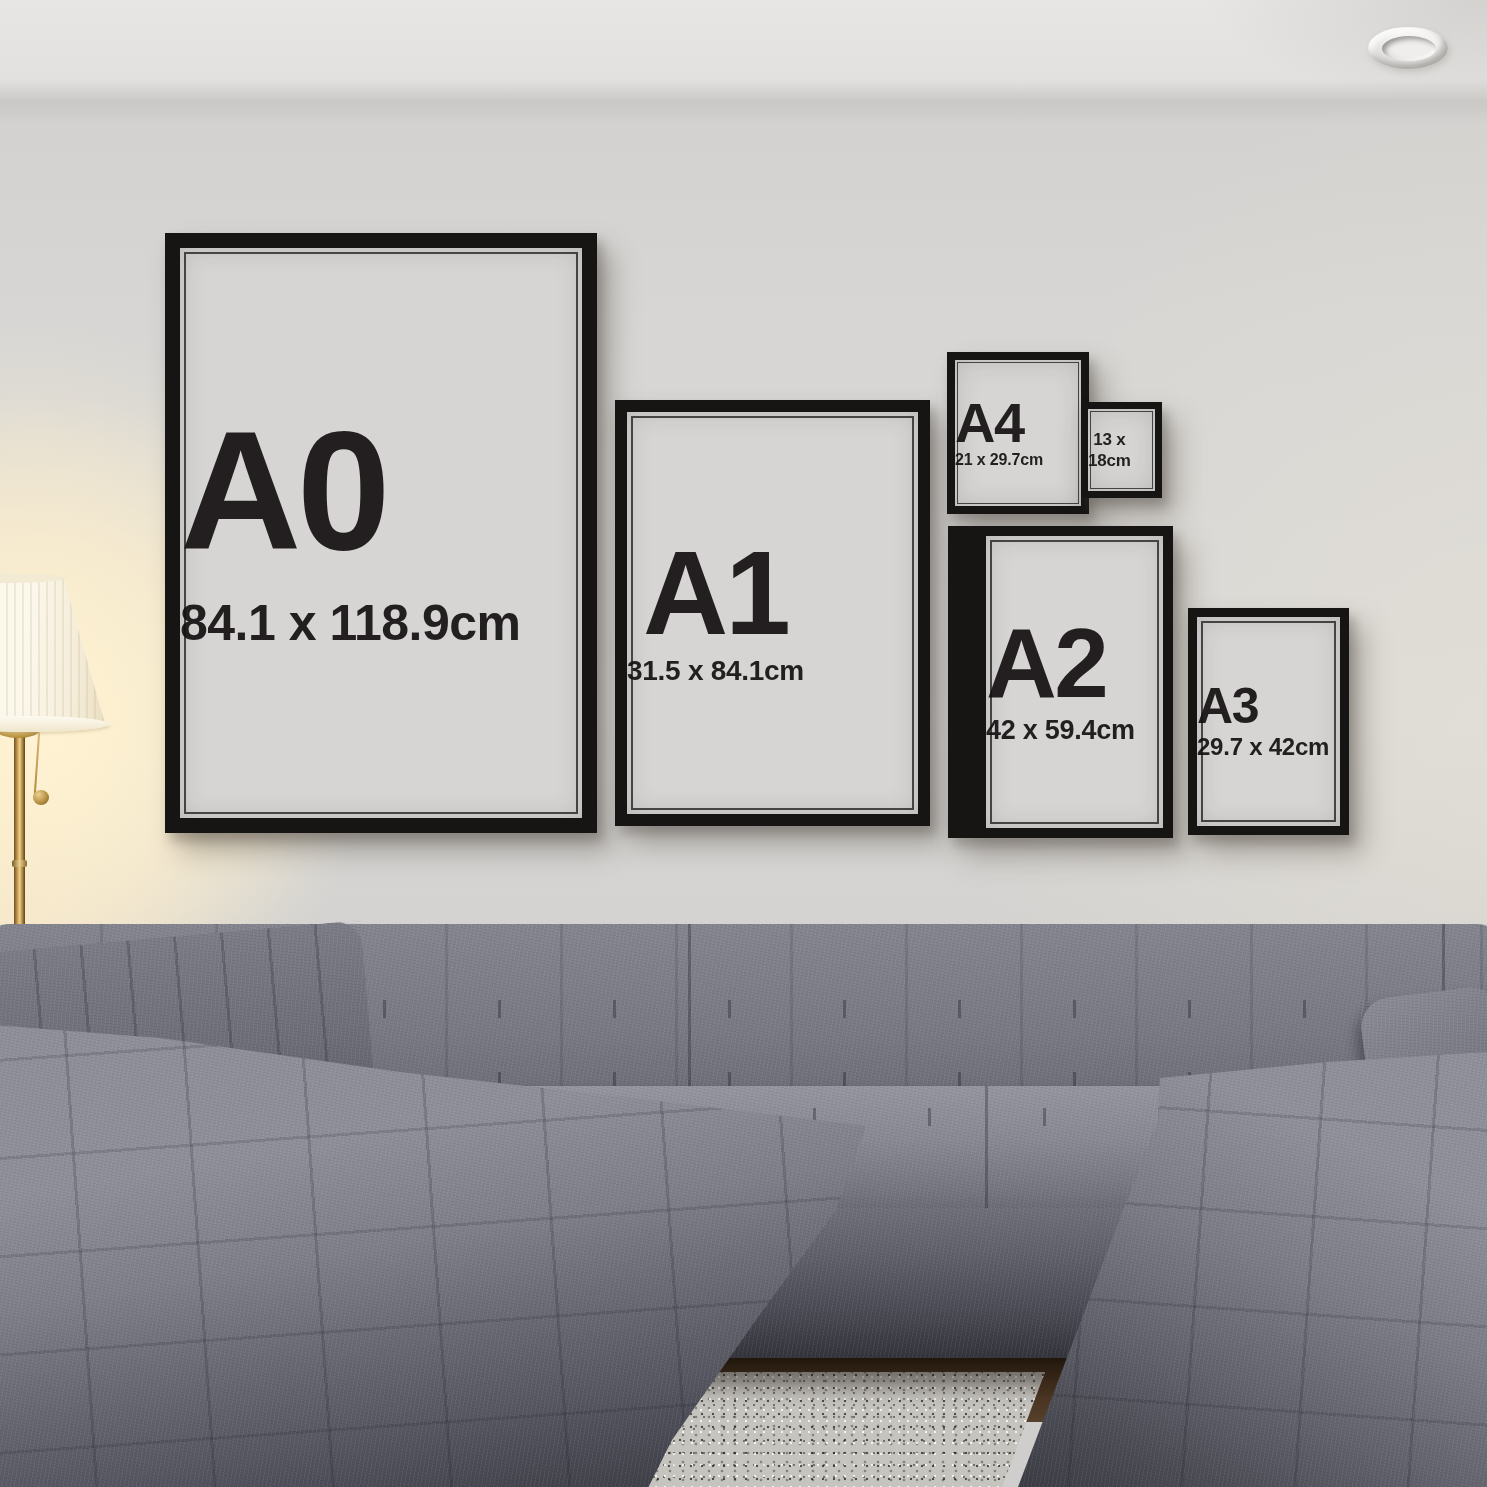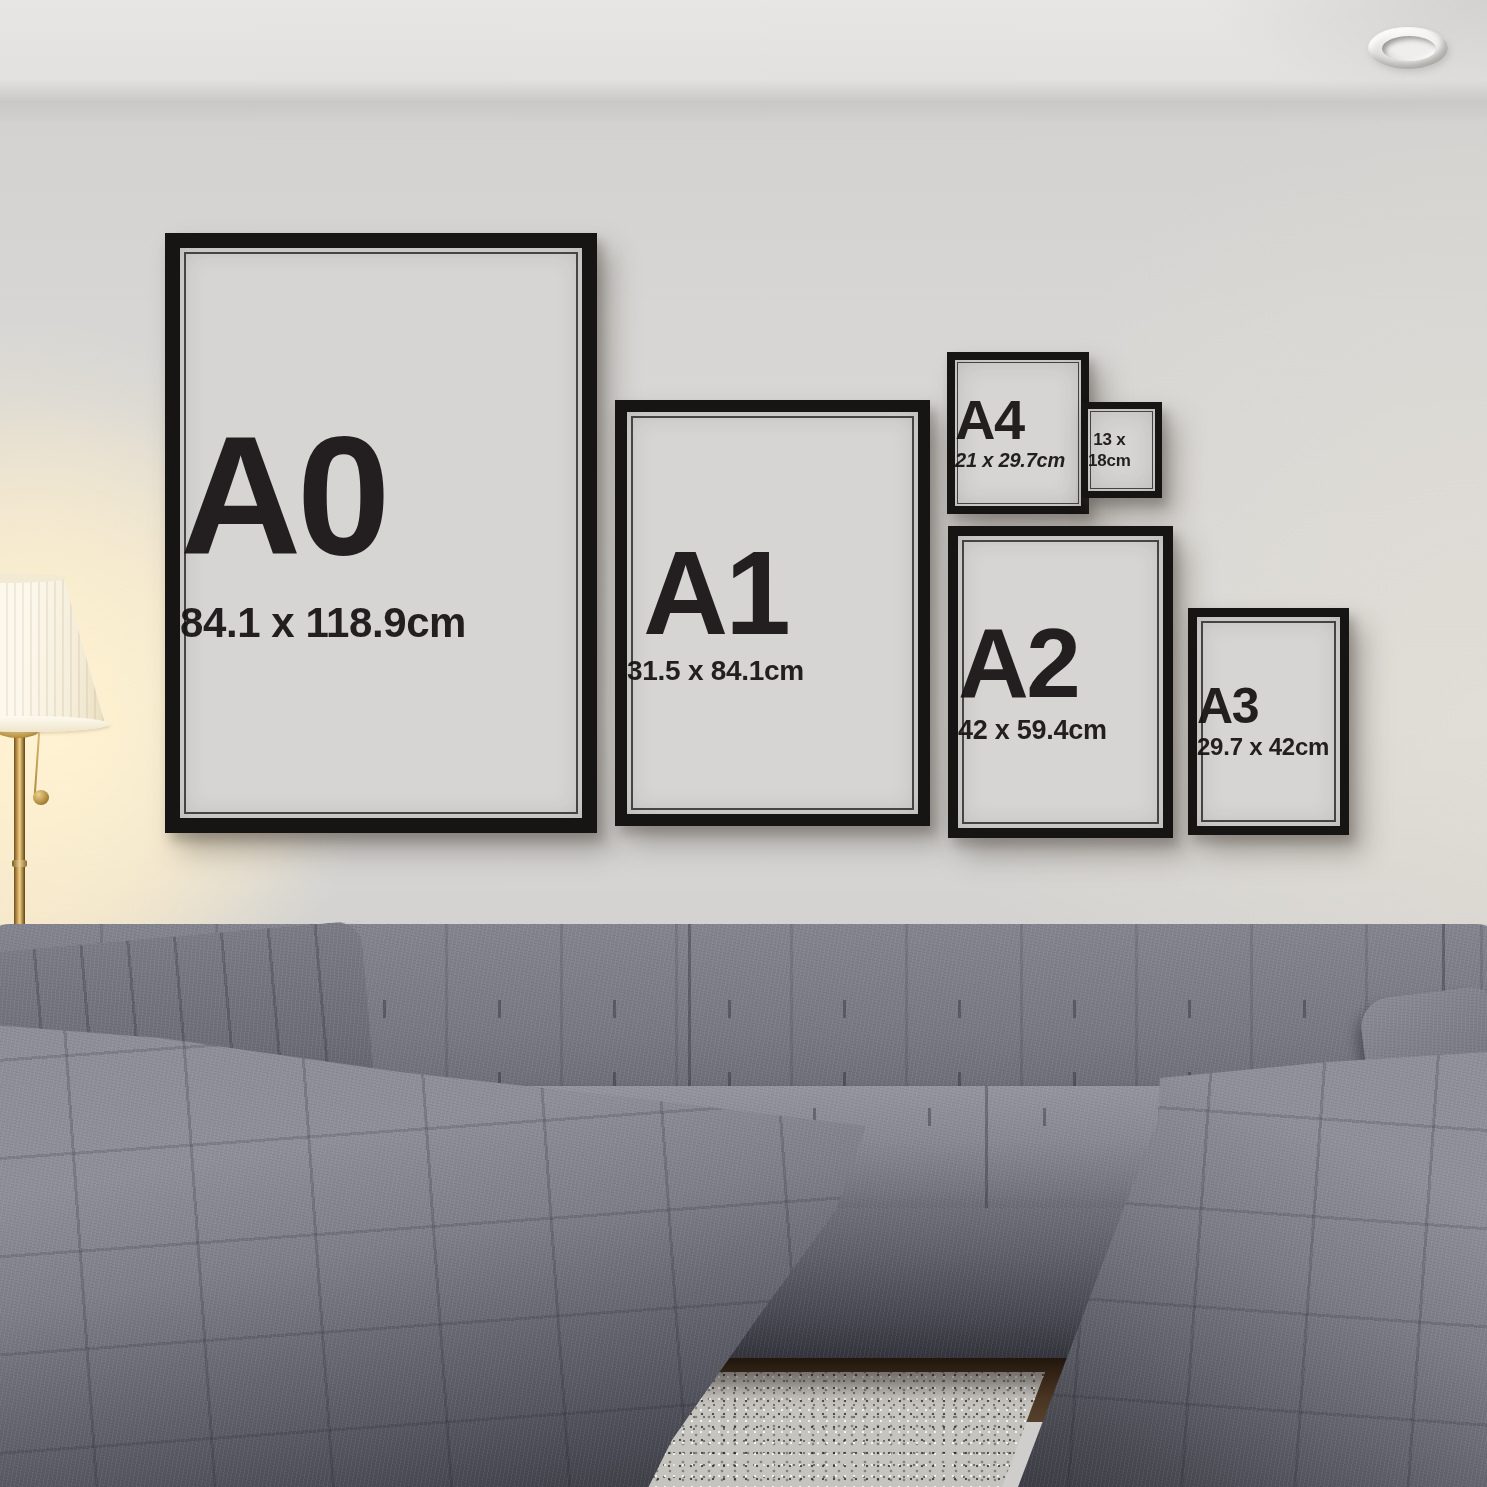--- a/index.html
+++ b/index.html
@@ -45,30 +45,30 @@
   
   .frame{position:absolute;background:#171514;
     box-shadow:14px 18px 26px rgba(66,58,50,0.35), 5px 8px 10px rgba(66,58,50,0.28);}
   .paper{position:absolute;background:#d6d5d3;box-shadow:inset 0 0 26px rgba(40,38,36,0.16);
     display:flex;flex-direction:column;align-items:flex-start;justify-content:center;}
   .paper::before{content:"";position:absolute;inset:4px;border:2px solid rgba(18,17,16,0.72);pointer-events:none;}
   .frame-small .paper::before{inset:2px;border-width:1px;}
   .label{font-weight:bold;line-height:0.92;letter-spacing:-0.025em;color:#231f20;}
   .dims{font-weight:bold;letter-spacing:-0.01em;color:#231f20;white-space:nowrap;}
   .frame-a0{left:165px;top:233px;width:432px;height:600px;}
-  .frame-a0 .paper{inset:15px;}  .frame-a0 .label{font-size:168px;}  .frame-a0 .dims{font-size:42px;margin-top:26px;}
+  .frame-a0 .paper{inset:15px;}  .frame-a0 .label{font-size:168px;}  .frame-a0 .dims{font-size:50px;margin-top:26px;}
   .frame-a1{left:615px;top:400px;width:315px;height:426px;}
   .frame-a1 .paper{inset:12px;}  .frame-a1 .label{font-size:118px;margin-left:16px;}  .frame-a1 .dims{font-size:28px;margin-top:8px;}
   .frame-a4{left:947px;top:352px;width:142px;height:162px;}
-  .frame-a4 .paper{inset:8px;}   .frame-a4 .label{font-size:56px;}   .frame-a4 .dims{font-size:20px;margin-top:3px;font-style:italic;}
+  .frame-a4 .paper{inset:8px;}   .frame-a4 .label{font-size:56px;}   .frame-a4 .dims{font-size:16px;margin-top:3px;}
   .frame-13x18{left:1081px;top:402px;width:81px;height:96px;}
   .frame-13x18 .paper{inset:7px;}
   .frame-13x18 .dims{font-size:17px;line-height:1.25;text-align:center;}
   .frame-a2{left:948px;top:526px;width:225px;height:312px;}
-  .frame-a2 .paper{inset:10px;}  .frame-a2 .label{font-size:98px;}   .frame-a2 .dims{font-size:27px;margin-top:6px;}
+  .frame-a2 .paper{inset:10px;margin-left:28px;}  .frame-a2 .label{font-size:98px;}   .frame-a2 .dims{font-size:27px;margin-top:6px;}
   .frame-a3{left:1188px;top:608px;width:161px;height:227px;}
   .frame-a3 .paper{inset:9px;}   .frame-a3 .label{font-size:50px;}   .frame-a3 .dims{font-size:24px;margin-top:4px;}
   
   .floor-strip{position:absolute;left:480px;top:1342px;width:760px;height:80px;
     background:linear-gradient(180deg,#0f0a07 0%,#2e2013 35%,#4a3422 70%,#55402c 100%);}
   .rug{position:absolute;left:480px;top:1360px;width:700px;height:127px;
     clip-path:polygon(80px 12px,565px 12px,522px 127px,158px 127px);
     background-color:#c6c4bf;
     background-image:
       radial-gradient(circle at 2px 2px, rgba(30,28,25,0.7) 1px, transparent 1.6px),

